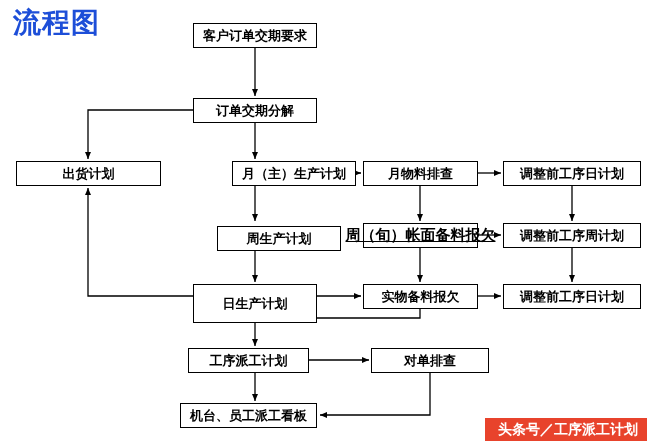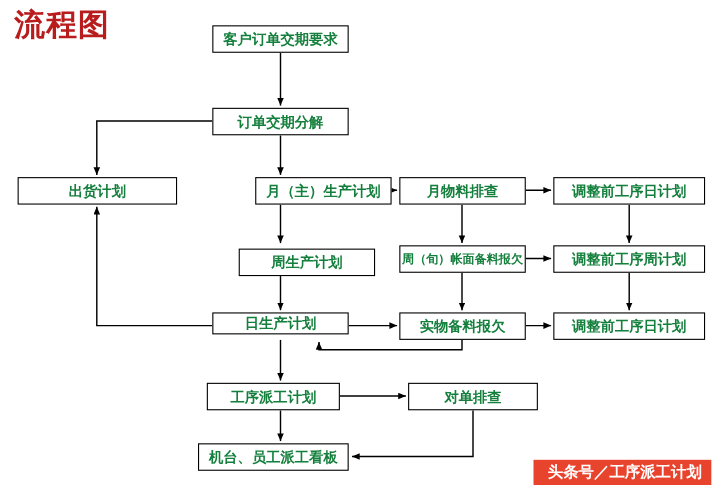--- a/index.html
+++ b/index.html
@@ -10,39 +10,39 @@
     background: #ffffff;
     font-family: "DejaVu Sans", "Liberation Sans", sans-serif;
     overflow: hidden;
   }
   .page-title {
     position: absolute;
     left: 13px;
     top: 4px;
     font-size: 28px;
     font-weight: bold;
-    color: #b91c1c;
+    color: #1d4ed8;
     letter-spacing: 1px;
   }
   .flow-box {
     position: absolute;
     box-sizing: border-box;
     background: #ffffff;
     border: 1px solid #000000;
     display: flex;
     align-items: center;
     justify-content: center;
     font-weight: bold;
     font-size: 13px;
-    color: #15803d;
+    color: #000000;
     white-space: nowrap;
     z-index: 2;
     text-align: center;
   }
-  .small-text { font-size: 11px; }
+  .small-text { font-size: 15px; text-decoration: underline; }
   .arrows {
     position: absolute;
     left: 0;
     top: 0;
     width: 647px;
     height: 441px;
     z-index: 1;
   }
   .banner {
     position: absolute;
@@ -98,21 +98,21 @@
 
   <div class="flow-box" style="left:193px; top:23px;  width:124px; height:25px;">客户订单交期要求</div>
   <div class="flow-box" style="left:193px; top:98px;  width:124px; height:25px;">订单交期分解</div>
   <div class="flow-box" style="left:16px;  top:161px; width:145px; height:25px;">出货计划</div>
   <div class="flow-box" style="left:193px; top:161px; width:124px; height:25px;margin-left:39px;">月（主）生产计划</div>
   <div class="flow-box" style="left:363px; top:161px; width:115px; height:25px;">月物料排查</div>
   <div class="flow-box" style="left:503px; top:161px; width:138px; height:25px;">调整前工序日计划</div>
   <div class="flow-box" style="left:193px; top:226px; width:124px; height:25px;margin-left:24px;">周生产计划</div>
   <div class="flow-box small-text" style="left:363px; top:223px; width:115px; height:25px;">周（旬）帐面备料报欠</div>
   <div class="flow-box" style="left:503px; top:223px; width:138px; height:25px;">调整前工序周计划</div>
-  <div class="flow-box" style="left:193px; top:284px; width:124px; height:20px;">日生产计划</div>
+  <div class="flow-box" style="left:193px; top:284px; width:124px; height:39px;">日生产计划</div>
   <div class="flow-box" style="left:363px; top:284px; width:115px; height:25px;">实物备料报欠</div>
   <div class="flow-box" style="left:503px; top:284px; width:138px; height:25px;">调整前工序日计划</div>
   <div class="flow-box" style="left:188px; top:348px; width:121px; height:25px;">工序派工计划</div>
   <div class="flow-box" style="left:371px; top:348px; width:118px; height:25px;">对单排查</div>
   <div class="flow-box" style="left:180px; top:403px; width:137px; height:25px;">机台、员工派工看板</div>
 
   <div class="banner" style="background: rgb(232, 67, 44); color: rgb(255, 255, 255);">头条号／工序派工计划</div>
 
 </div>
 

